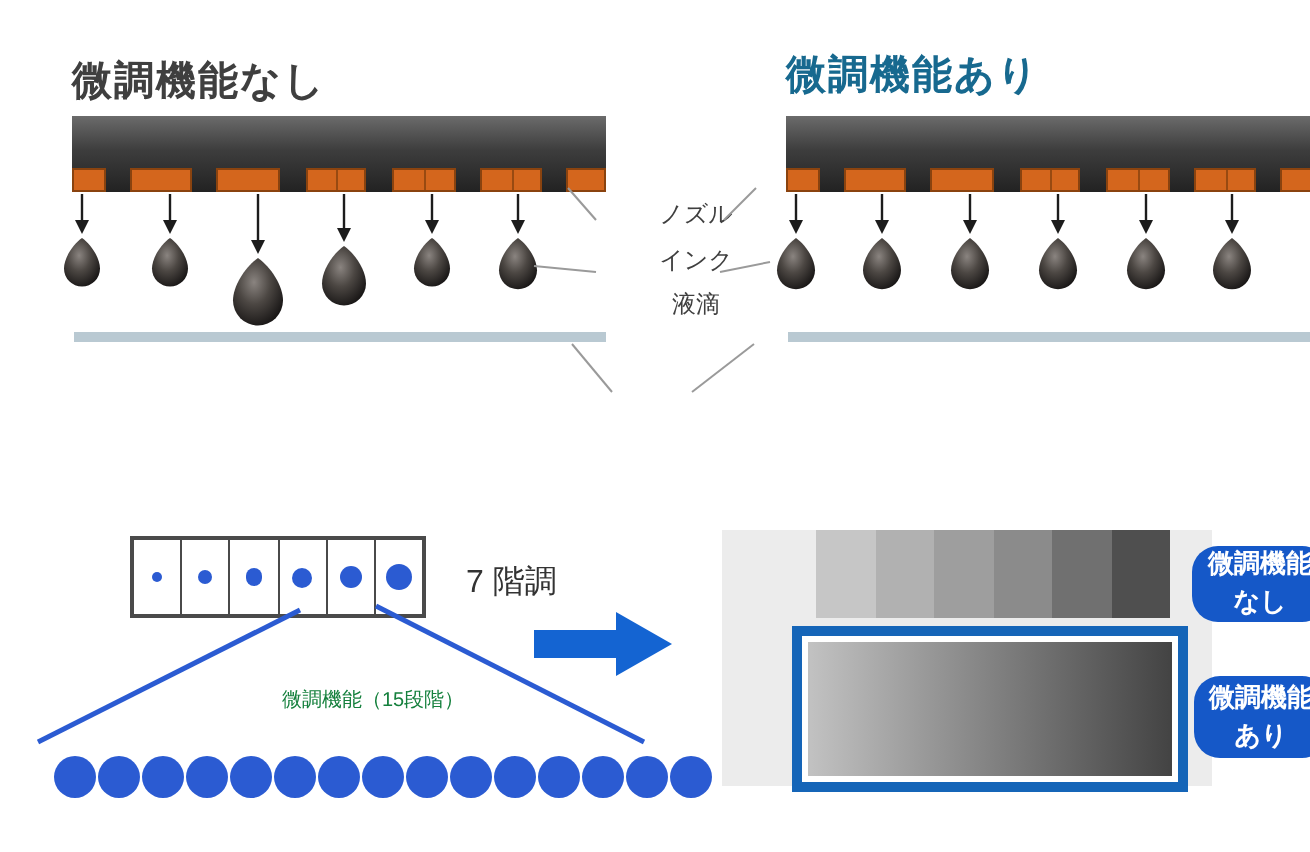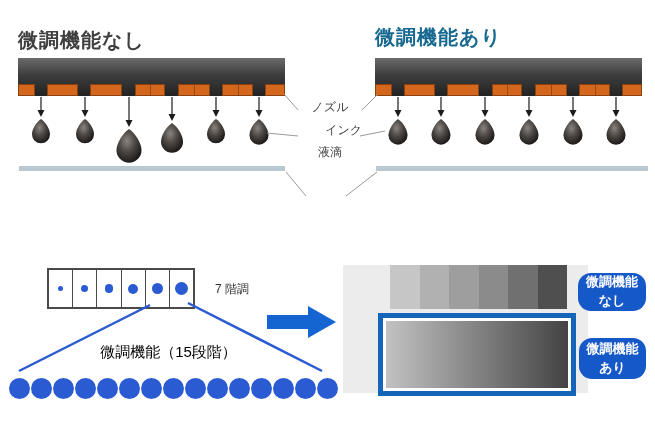--- a/index.html
+++ b/index.html
@@ -1,20 +1,20 @@
 <!DOCTYPE html>
 <html style="--title-left: #3f3f3f; --title-right: #17698f; --nozzle-orange: #d4661d; --orange-border: #8a430f; --media-bar: #b9c9d2; --connector-gray: #9a9a9a; --diagram-blue: #2b5bd2; --arrow-blue: #1464d2; --frame-blue: #1565b8; --badge-blue: #1558c8; --panel-bg: #ececec; --text-dark: #3f3f3f;"><head>
 <meta charset="utf-8">
 <style>
   html,body{margin:0;padding:0;background:#fff;}
   #canvas{
     position:relative;width:655px;height:426px;background:#fff;overflow:hidden;
     font-family:"Liberation Sans","DejaVu Sans",sans-serif;
   }
-  .abs{position:absolute;}
+  .abs{position:absolute;margin-left:18px;}
   .title{font-size:20px;font-weight:bold;letter-spacing:1px;white-space:nowrap;}
   #title-left{left:18px;top:27px;color:var(--title-left);}
   #title-right{left:375px;top:24px;color:var(--title-right);}
   .head{
     top:58px;width:267px;height:38px;
     background:linear-gradient(180deg,#6b6b6b 0%,#3d3d3d 45%,#222 100%);
   }
   #head-left{left:18px;}
   #head-right{left:375px;}
   .nozzle-seg{
@@ -25,33 +25,33 @@
     position:absolute;left:50%;top:0;width:1px;height:100%;background:var(--orange-border);opacity:.8;
   }
   .media-bar{top:166px;height:5px;background:var(--media-bar);}
   #media-left{left:19px;width:266px;}
   #media-right{left:376px;width:272px;}
   .lbl{
     text-align:center;color:var(--text-dark);font-size:12px;line-height:1.2;
     width:64px;white-space:nowrap;
   }
   #label-nozzle{left:298px;top:100px;}
-  #label-ink1{left:298px;top:123px;text-align:right;}
+  #label-ink1{left:298px;top:123px;}
   #label-ink2{left:298px;top:145px;}
   #label-media{left:294px;top:184px;}
   
   #box-row{
     left:47px;top:268px;width:148px;height:41px;box-sizing:border-box;
     border:2px solid #4a4a4a;display:flex;background:#fff;
   }
   .box-cell{flex:1;display:flex;align-items:center;justify-content:center;border-right:1.5px solid #4a4a4a;}
   .box-cell:last-child{border-right:none;}
   .coarse-dot{border-radius:50%;background:var(--diagram-blue);}
-  #gradation-label{left:215px;top:281px;font-size:12px;color:#333;white-space:nowrap;}
-  #fine-label{left:66px;top:343px;width:205px;text-align:center;font-size:15px;color:#000000;white-space:nowrap;}
+  #gradation-label{left:215px;top:281px;font-size:16px;color:#333;white-space:nowrap;}
+  #fine-label{left:66px;top:343px;width:205px;text-align:center;font-size:10px;color:#15803d;white-space:nowrap;}
   #circle-row{left:9px;top:378px;display:flex;gap:1px;}
   .fine-circle{width:21px;height:21px;border-radius:50%;background:var(--diagram-blue);}
   
   #panel-bg{left:343px;top:265px;width:245px;height:128px;background:var(--panel-bg);}
   #step-bands{left:390px;top:265px;height:44px;display:flex;}
   .step-band{width:29.5px;height:100%;}
   #smooth-frame{
     left:378px;top:313px;width:198px;height:83px;box-sizing:border-box;
     border:5px solid var(--frame-blue);background:#fff;padding:3px;
   }

